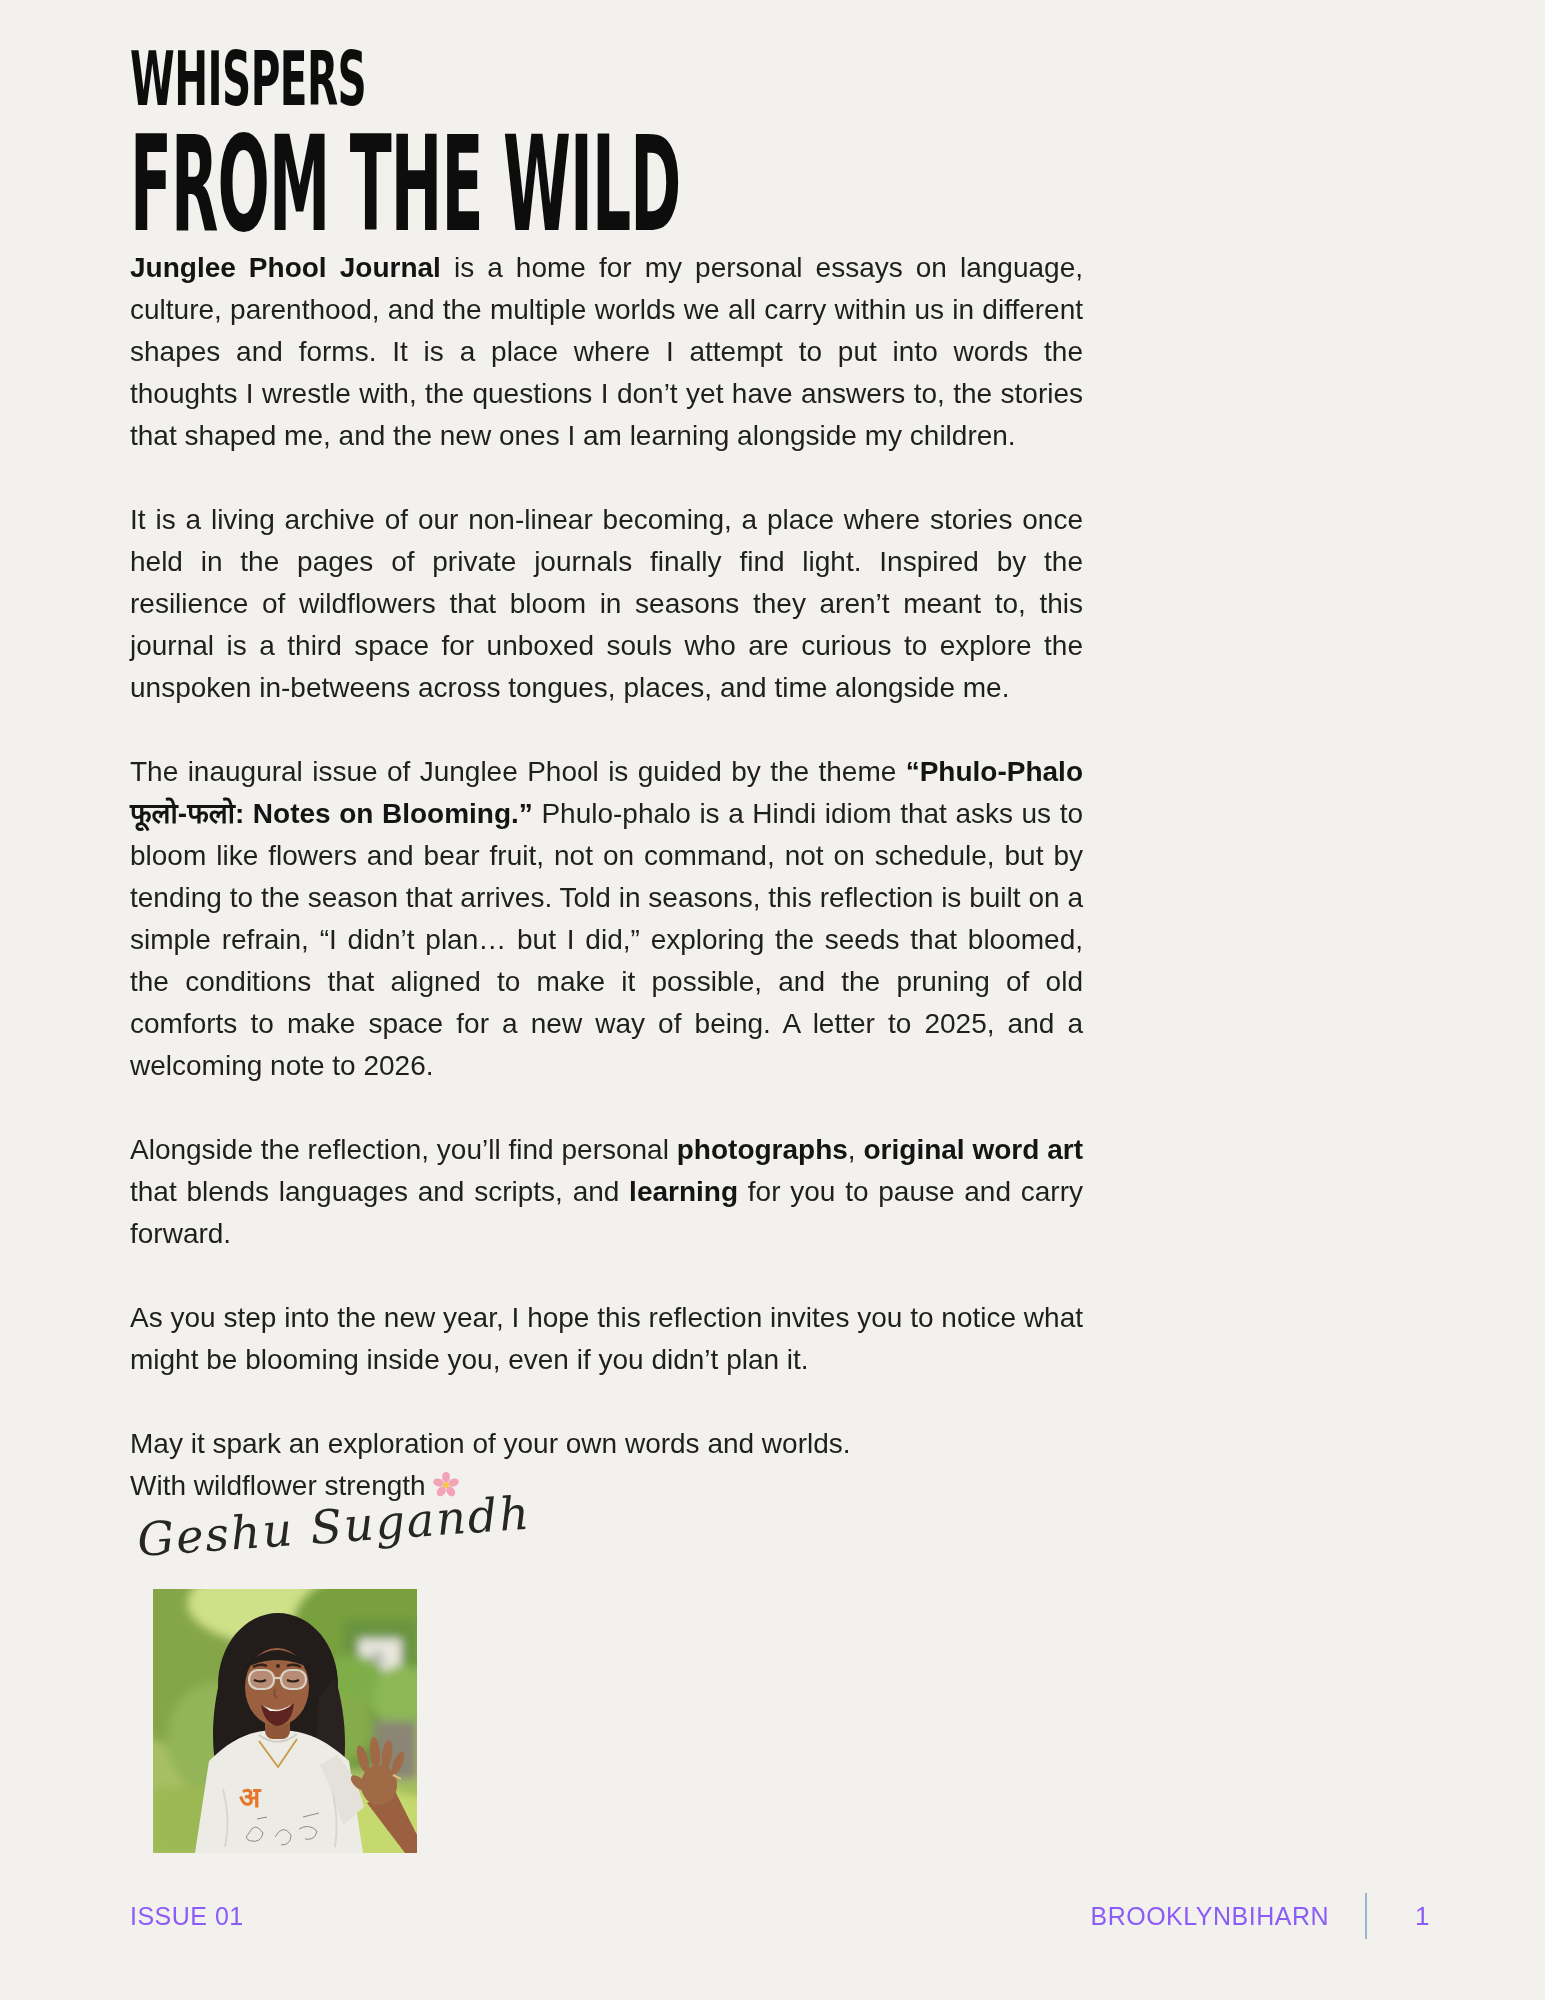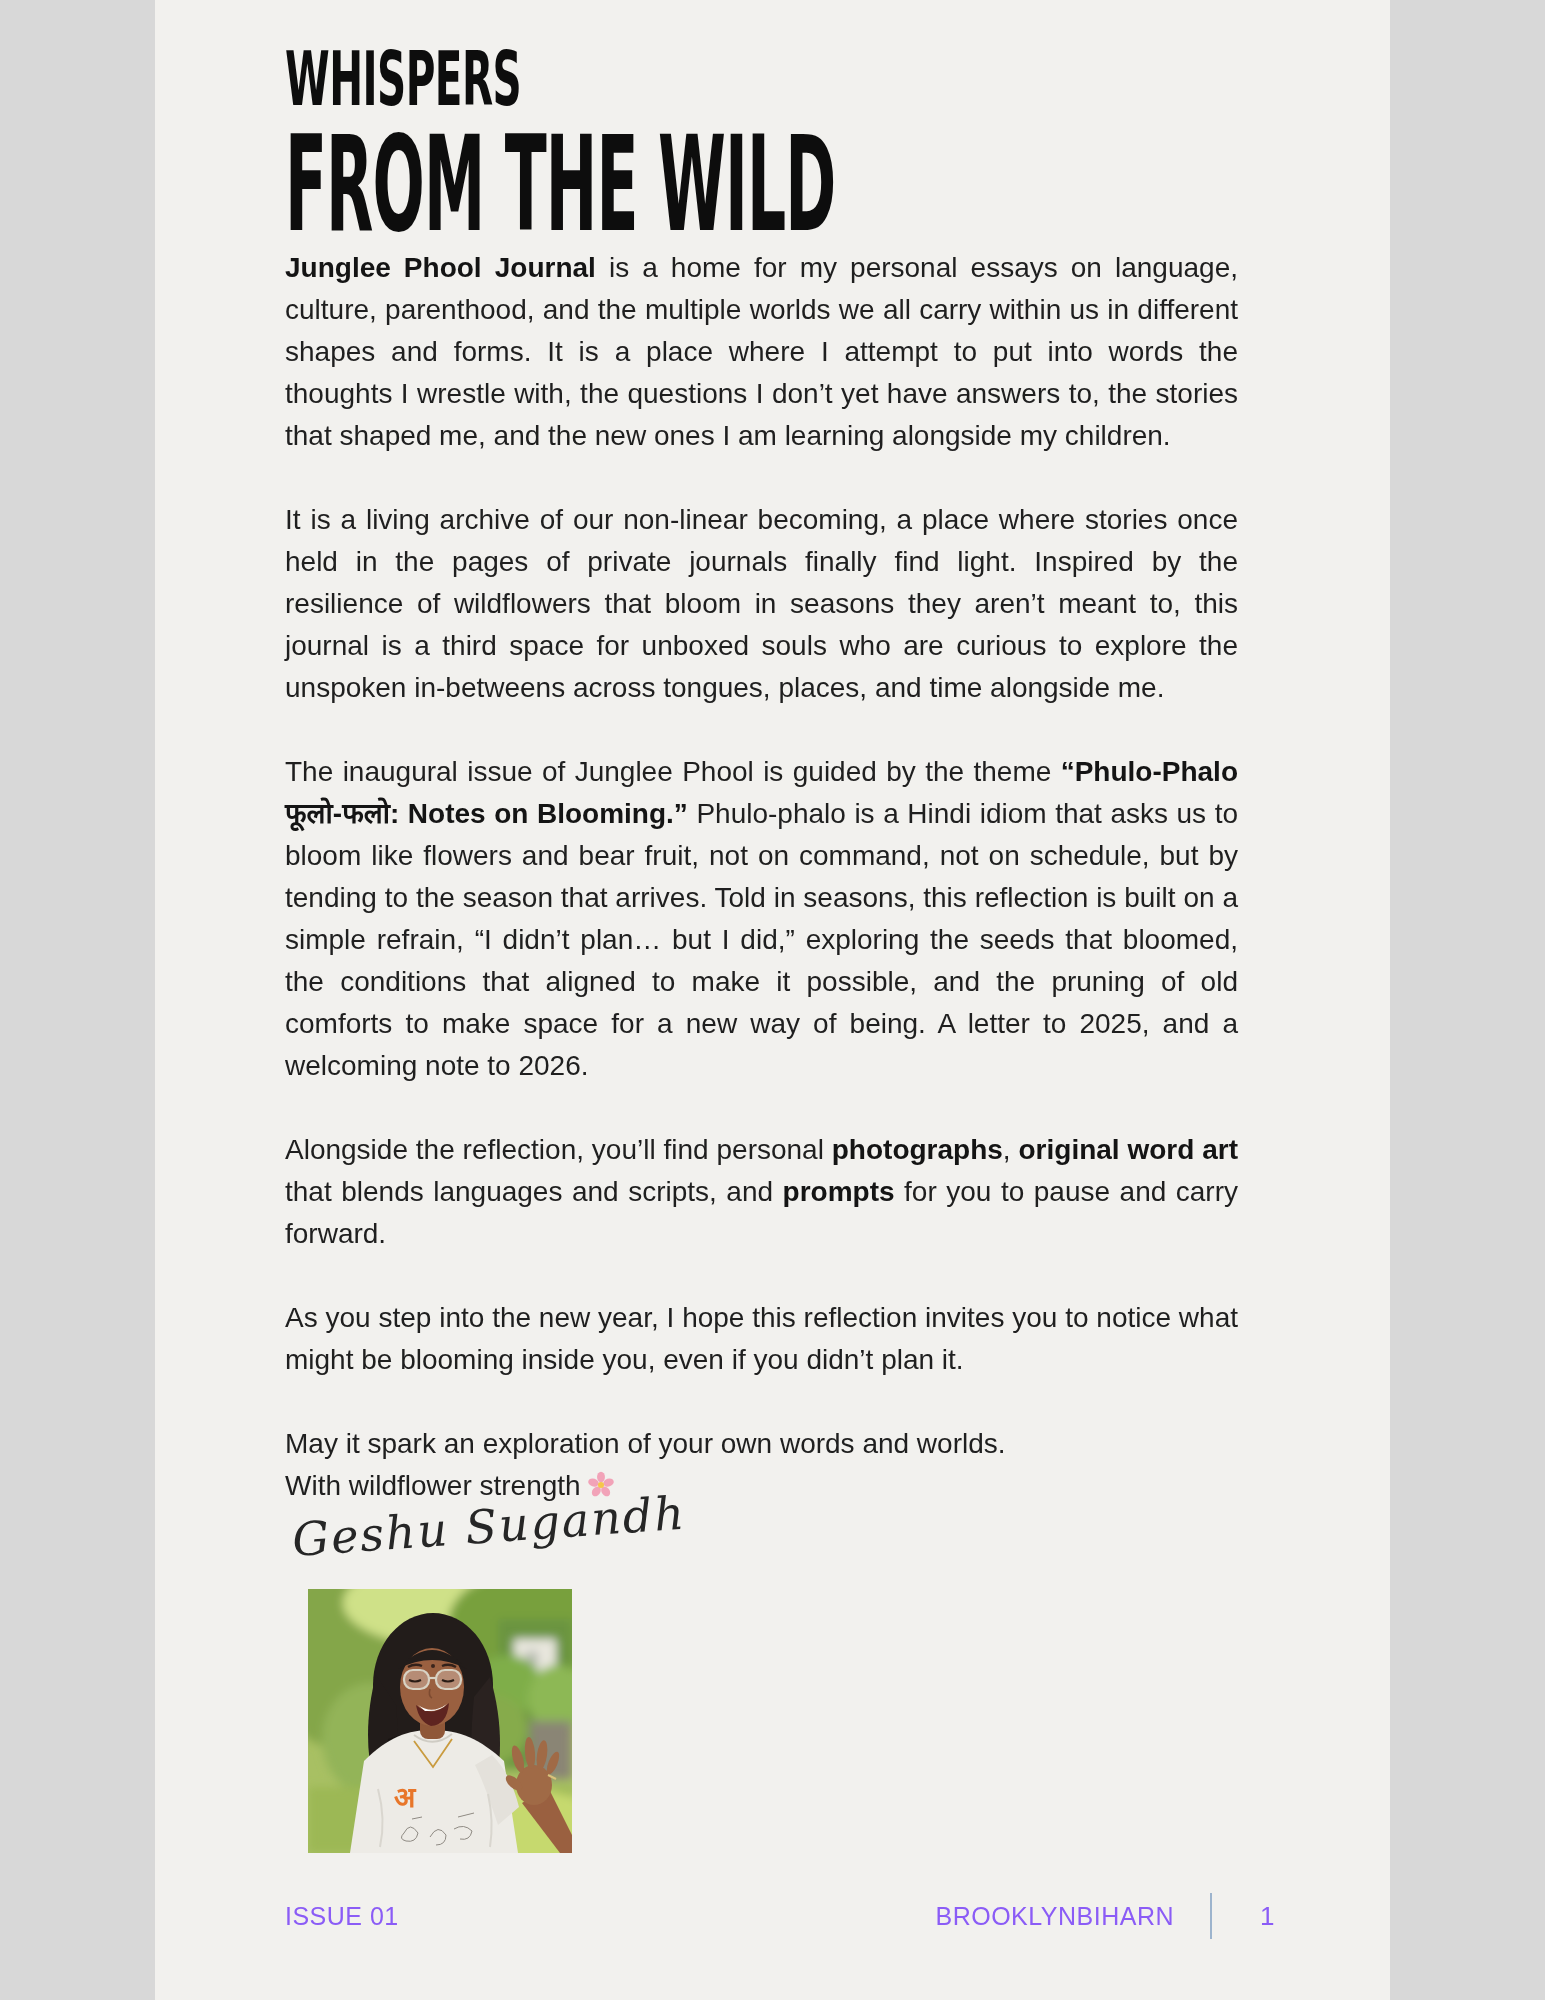--- a/index.html
+++ b/index.html
@@ -1,19 +1,19 @@
 <!DOCTYPE html>
 <html><head>
 <meta charset="utf-8">
 <style>
   * { margin:0; padding:0; box-sizing:border-box; }
   html,body { background:#d8d8d8; }
   .page {
     position:relative;
-    width:1235px; height:2000px;
+    width:1545px; height:2000px;
     margin:0 auto;
     background:#f2f1ee;
     overflow:hidden;
     font-family:"Liberation Sans", sans-serif;
     color:#1f1f1f;
   }
   .content {
     position:absolute;
     left:130px; top:42px;
     width:953px;
@@ -96,21 +96,21 @@
       <div class="title-lg">FROM THE WILD</div>
     </header>
 
     <main class="body-copy">
       <p><strong>Junglee Phool Journal</strong><span> is a home for my personal essays on language, culture, parenthood, and the multiple worlds we all carry within us in different shapes and forms. It is a place where I attempt to put into words the thoughts I wrestle with, the questions I don’t yet have answers to, the stories that shaped me, and the new ones I am learning alongside my children.</span></p>
 
       <p>It is a living archive of our non-linear becoming, a place where stories once held in the pages of private journals finally find light. Inspired by the resilience of wildflowers that bloom in seasons they aren’t meant to, this journal is a third space for unboxed souls who are curious to explore the unspoken in-betweens across tongues, places, and time alongside me.</p>
 
       <p><span>The inaugural issue of Junglee Phool is guided by the theme </span><strong>“Phulo-Phalo फूलो-फलो: Notes on Blooming.”</strong><span> Phulo-phalo is a Hindi idiom that asks us to bloom like flowers and bear fruit, not on command, not on schedule, but by tending to the season that arrives. Told in seasons, this reflection is built on a simple refrain, “I didn’t plan… but I did,” exploring the seeds that bloomed, the conditions that aligned to make it possible, and the pruning of old comforts to make space for a new way of being. A letter to 2025, and a welcoming note to 2026.</span></p>
 
-      <p><span>Alongside the reflection, you’ll find personal </span><strong>photographs</strong><span>, </span><strong>original word art</strong><span> that blends languages and scripts, and </span><strong>prompts</strong><span> for you to pause and carry forward.</span></p>
+      <p><span>Alongside the reflection, you’ll find personal </span><strong>photographs</strong><span>, </span><strong>original word art</strong><span> that blends languages and scripts, and </span><strong>learning</strong><span> for you to pause and carry forward.</span></p>
 
       <p>As you step into the new year, I hope this reflection invites you to notice what might be blooming inside you, even if you didn’t plan it.</p>
 
       <p class="no-justify">
         <span>May it spark an exploration of your own words and worlds.</span><br>
         <span>With wildflower strength</span><span class="flower"><svg width="28" height="28" viewBox="0 0 24 24" aria-hidden="true">
           <g>
             <ellipse cx="12" cy="5.2" rx="3.4" ry="4.6" fill="#f2a3b8"></ellipse>
             <ellipse cx="12" cy="5.2" rx="3.4" ry="4.6" fill="#f2a3b8" transform="rotate(72 12 12)"></ellipse>
             <ellipse cx="12" cy="5.2" rx="3.4" ry="4.6" fill="#f2a3b8" transform="rotate(144 12 12)"></ellipse>

